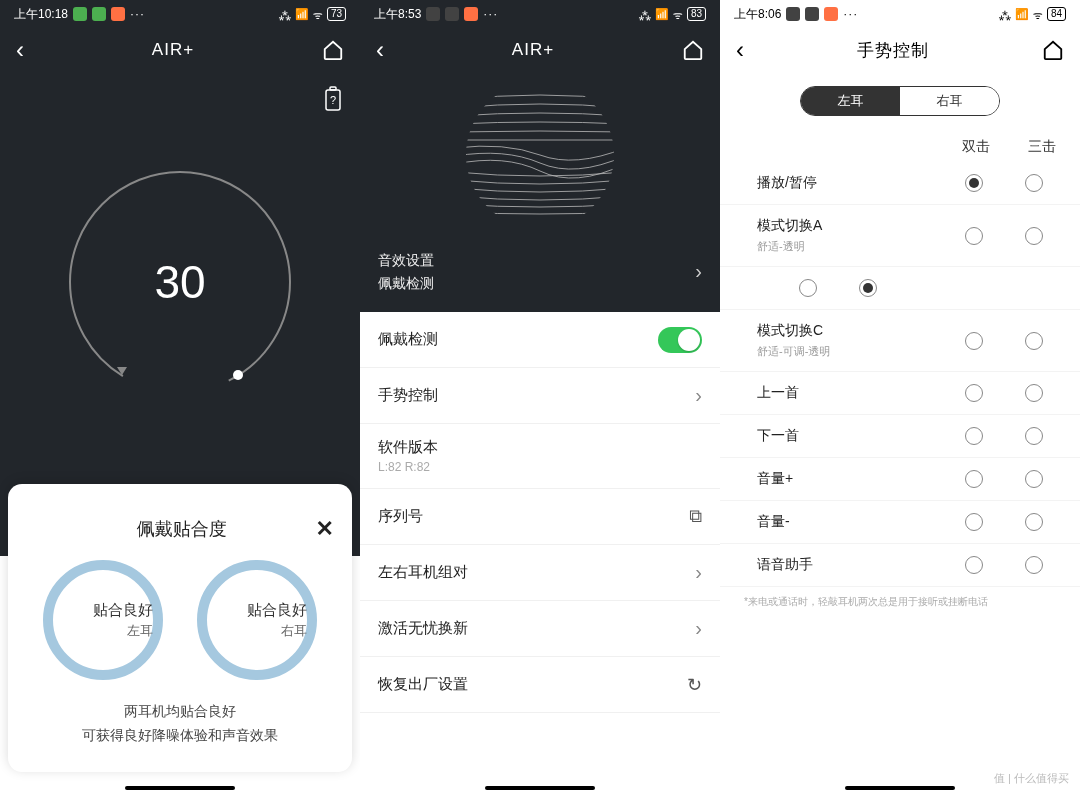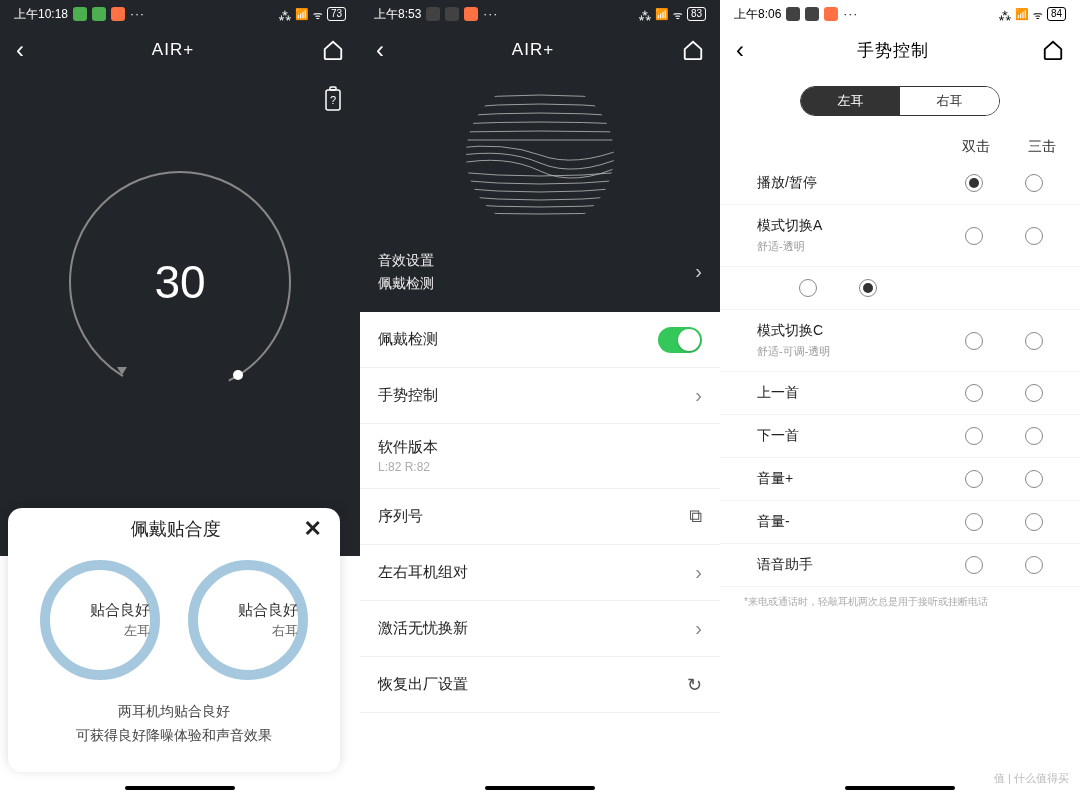--- a/index.html
+++ b/index.html
@@ -21,21 +21,21 @@
     .nav-title { font-size: 17px; font-weight: 400; letter-spacing: 1px; }
     .home-icon { width: 22px; height: 22px; }
     .home-svg { stroke: currentColor; fill: none; stroke-width: 2; }
 
     
     .s1-top { flex: 0 0 484px; display: flex; flex-direction: column; align-items: center; position: relative; }
     .batt-q { position: absolute; right: 18px; top: 14px; }
     .circle-gauge { width: 240px; height: 240px; margin-top: 90px; position: relative; }
     .gauge-svg { width: 100%; height: 100%; }
     .gauge-num { position: absolute; top: 50%; left: 50%; transform: translate(-50%, -50%); font-size: 46px; font-weight: 300; color: #fff; }
-    .sheet { position: absolute; bottom: 22px; left: 8px; right: 20px; background: #fff; border-radius: 14px; padding: 8px 18px 24px; box-shadow: 0 -2px 12px rgba(0,0,0,0.15); }
+    .sheet { position: absolute; bottom: 22px; left: 8px; right: 8px; background: #fff; border-radius: 14px; padding: 32px 18px 24px; box-shadow: 0 -2px 12px rgba(0,0,0,0.15); }
     .sheet-head { display: flex; justify-content: space-between; align-items: center; margin-bottom: 18px; }
     .sheet-title { flex: 1; text-align: center; font-size: 18px; color: #222; }
     .close-x { font-size: 22px; font-weight: 600; color: #222; }
     .fit-row { display: flex; justify-content: space-around; margin-bottom: 20px; }
     .fit-ring { width: 120px; height: 120px; border-radius: 50%; border: 10px solid #a5c8df; display: flex; flex-direction: column; align-items: flex-end; justify-content: center; }
     .fit-main { font-size: 15px; color: #333; }
     .fit-sub { font-size: 13px; color: #666; margin-top: 2px; }
     .fit-text { text-align: center; font-size: 14px; color: #444; line-height: 1.7; }
     .home-ind { position: absolute; bottom: 4px; left: 50%; transform: translateX(-50%); width: 110px; height: 4px; background: #000; border-radius: 2px; }
 

